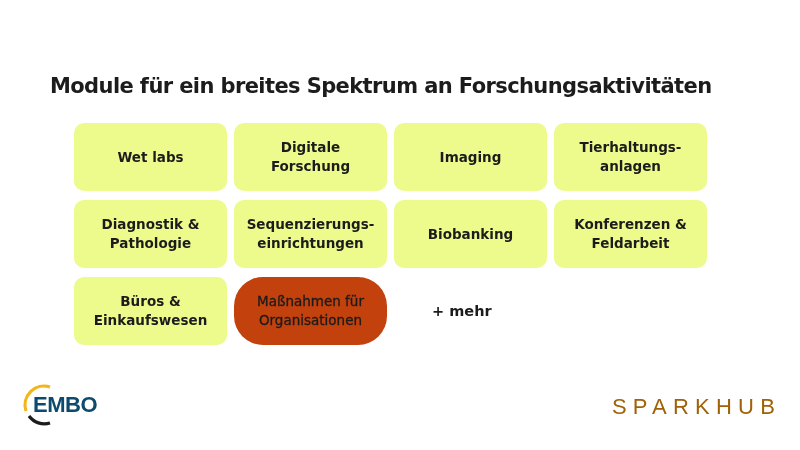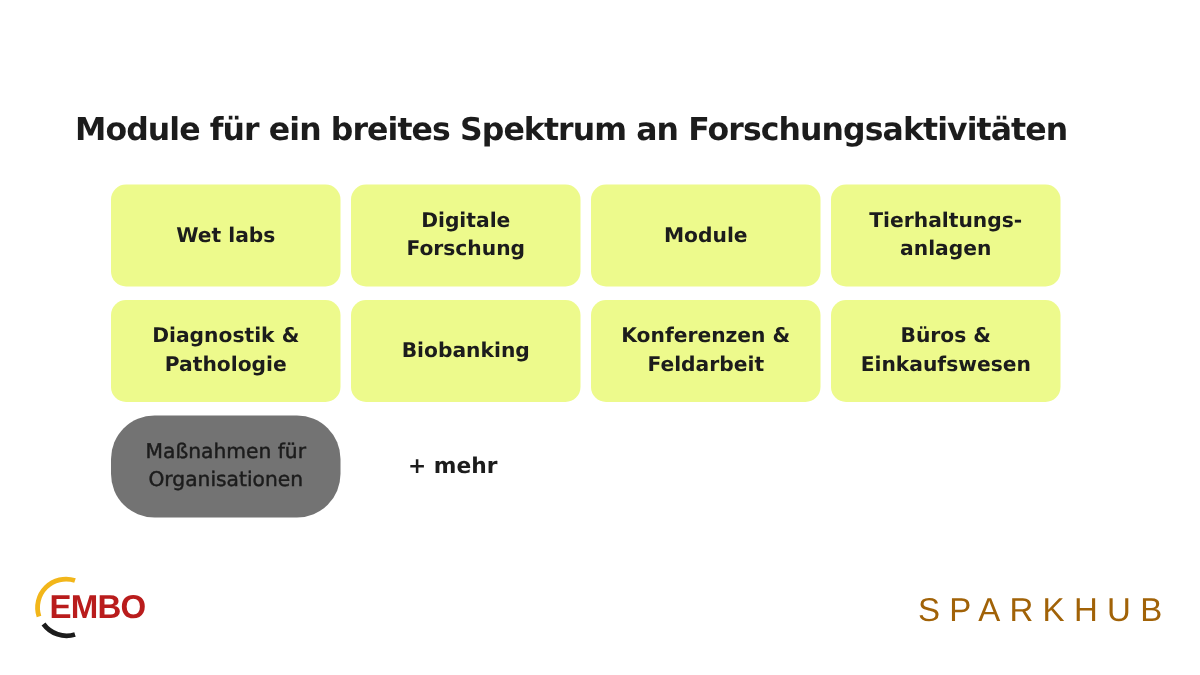--- a/index.html
+++ b/index.html
@@ -23,54 +23,56 @@
     .tile {
       border-radius: 10px;
       background: #edfa8c;
       display: flex; align-items: center; justify-content: center;
       text-align: center;
       font-weight: bold; font-size: 13.5px; line-height: 19px;
       color: #1c1c1c;
       white-space: pre-line;
       padding: 0 6px;
     }
-    .tile.org { background: #737373; font-weight: normal; border-radius: 29px; -webkit-text-stroke: 0.3px #1c1c1c; }
+    .tile.org { background: #c2410c; font-weight: normal; border-radius: 29px; -webkit-text-stroke: 0.3px #1c1c1c; }
     .tile.more { background: transparent; font-size: 14.5px; justify-content: flex-start; padding-left: 38px; }
 
     .embo {
       position: absolute; left: 20px; top: 383px; width: 90px; height: 44px;
     }
     .embo svg { position: absolute; left: 0; top: 0; }
     .embo-text {
       position: absolute; left: 13px; top: 9px;
       font-family: "Liberation Sans", sans-serif;
-      font-weight: bold; font-size: 22px; letter-spacing: -0.5px; color: #b91c1c;
+      font-weight: bold; font-size: 22px; letter-spacing: -0.5px; color: #0c4a6e;
     }
 
     .sparkhub {
       position: absolute; left: 612px; top: 394px;
       font-family: "Liberation Sans", sans-serif;
       font-size: 22px; letter-spacing: 6.2px; color: #a16207;
       white-space: nowrap;
     }
   </style>
 </head>
 <body>
 
 <div class="title">Module für ein breites Spektrum an Forschungsaktivitäten</div>
 
 <div class="grid">
   <div class="tile">Wet labs</div>
   <div class="tile">Digitale
 Forschung</div>
-  <div class="tile">Module</div>
+  <div class="tile">Imaging</div>
   <div class="tile">Tierhaltungs-
 anlagen</div>
   <div class="tile">Diagnostik &amp;
 Pathologie</div>
+  <div class="tile">Sequenzierungs-
+einrichtungen</div>
   <div class="tile">Biobanking</div>
   <div class="tile">Konferenzen &amp;
 Feldarbeit</div>
   <div class="tile">Büros &amp;
 Einkaufswesen</div>
   <div class="tile org">Maßnahmen für
 Organisationen</div>
   <div class="tile more">+ mehr</div>
 </div>
 

